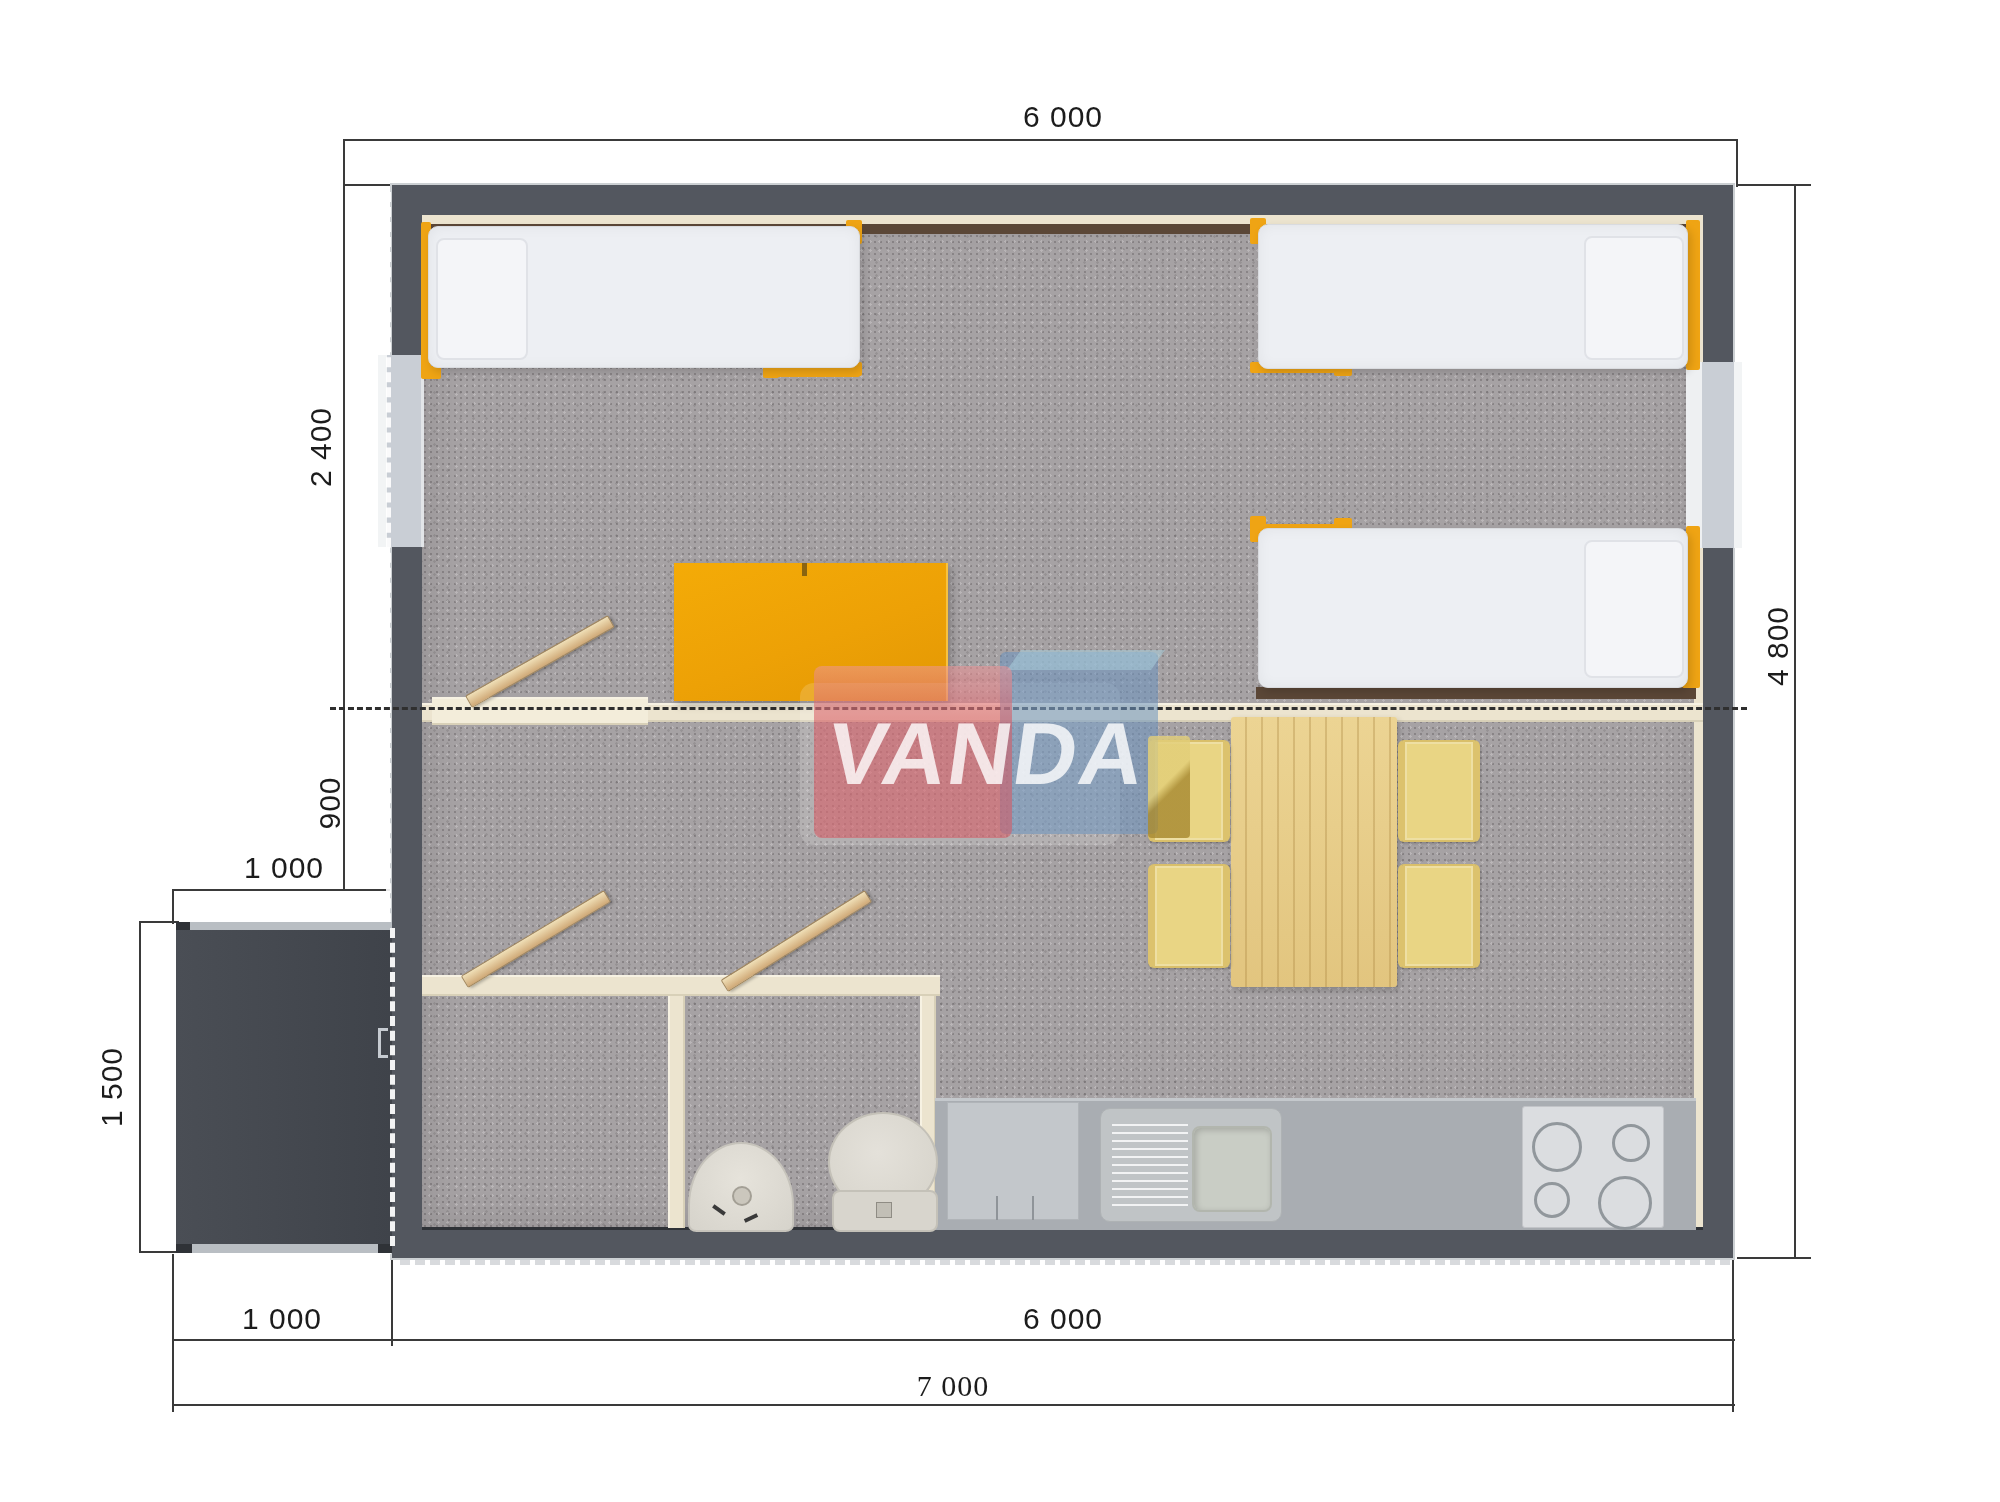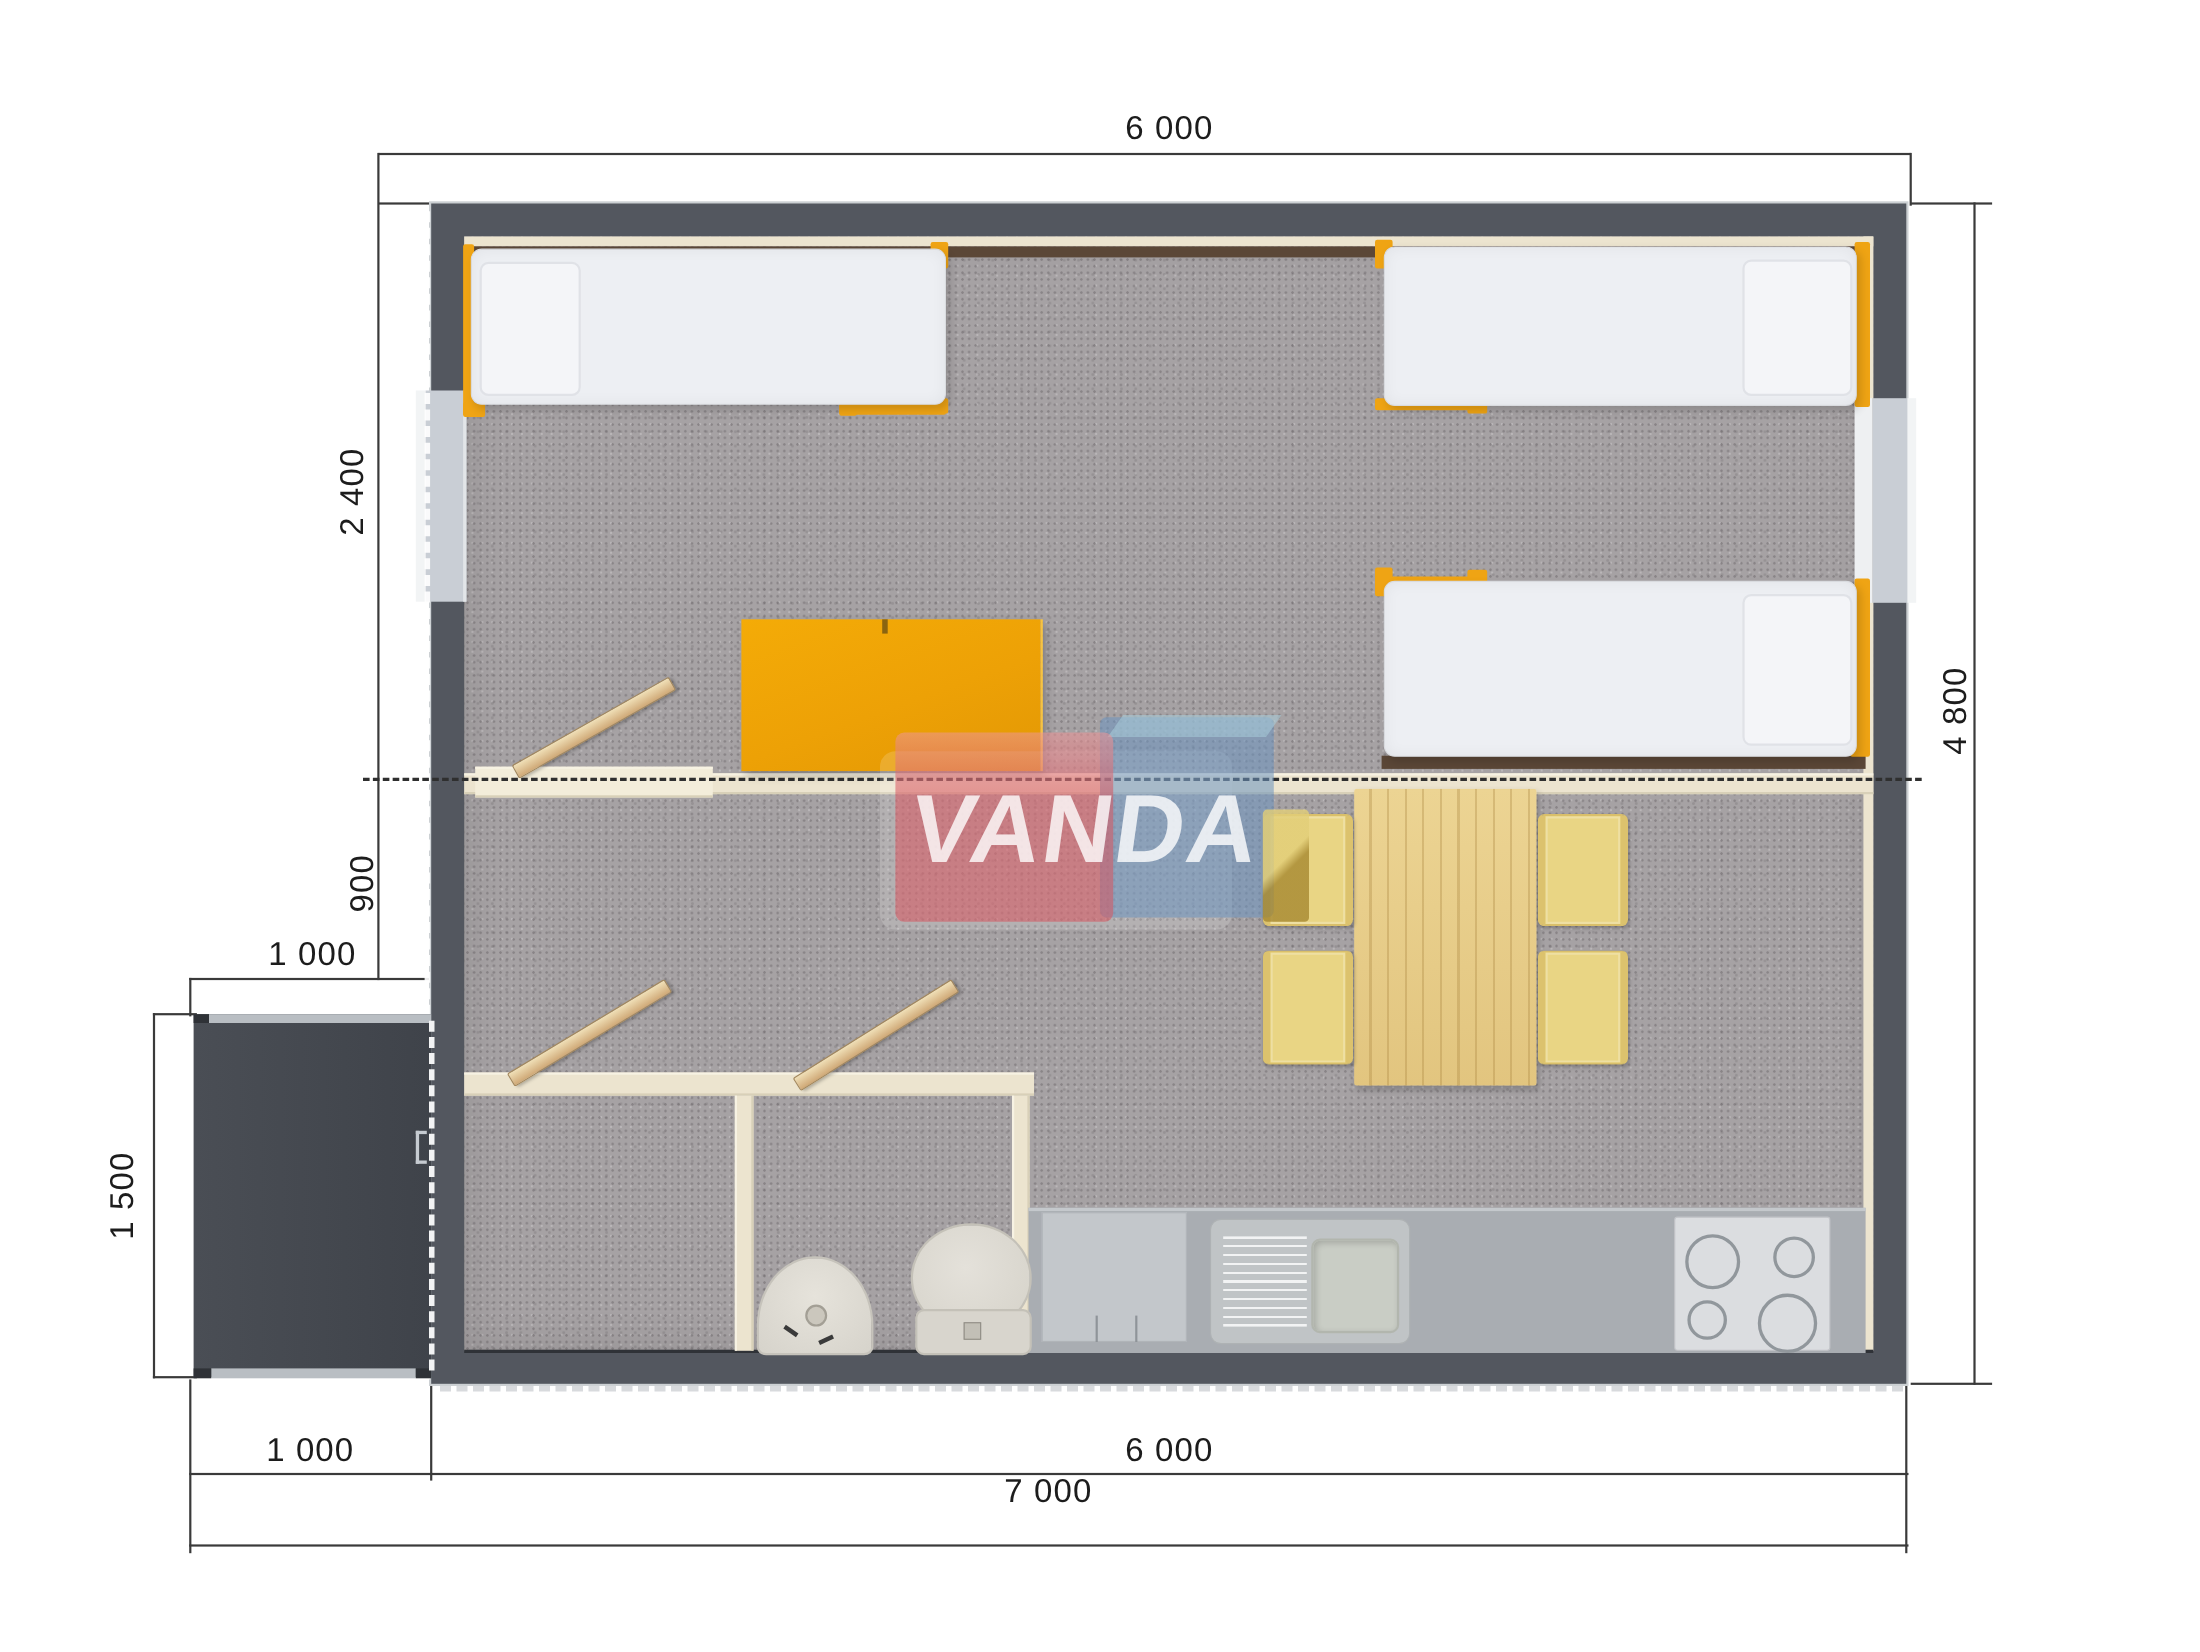--- a/index.html
+++ b/index.html
@@ -65,21 +65,21 @@
   <div class="dline" style="left:1732px;top:1260px;width:2px;height:152px;"></div>
 
   <div class="dim-label" style="left:1063px;top:117px;">6 000</div>
   <div class="dim-label vert" style="left:321px;top:447px;">2 400</div>
   <div class="dim-label vert" style="left:330px;top:803px;">900</div>
   <div class="dim-label" style="left:284px;top:868px;">1 000</div>
   <div class="dim-label vert" style="left:112px;top:1087px;">1 500</div>
   <div class="dim-label vert" style="left:1778px;top:646px;">4 800</div>
   <div class="dim-label" style="left:282px;top:1319px;">1 000</div>
   <div class="dim-label" style="left:1063px;top:1319px;">6 000</div>
-  <div class="dim-label" style="left:953px;top:1356px;">7 000</div>
+  <div class="dim-label" style="left:953px;top:1386px;font-family:Liberation Serif, serif;">7 000</div>
 
   <div class="walls" style="left:392px;top:185px;width:1341px;height:1073px;"></div>
   <div class="floor" style="left:422px;top:215px;width:1281px;height:1013px;"></div>
   <div class="abs" style="left:422px;top:215px;width:1281px;height:9px;background:var(--partition);"></div>
   <div class="abs" style="left:425px;top:224px;width:1272px;height:10px;background:#5b4737;"></div>
   <div class="abs" style="left:1694px;top:215px;width:9px;height:1013px;background:var(--partition);"></div>
   <div class="abs" style="left:422px;top:1227px;width:1281px;height:3px;background:#2f3237;"></div>
 
   <div class="abs" style="left:378px;top:355px;width:9px;height:192px;background:#f2f4f5;"></div>
   <div class="abs" style="left:387px;top:355px;width:37px;height:192px;background:#c9ced5;border-right:3px solid #e2e5e8;box-sizing:border-box;"></div>

